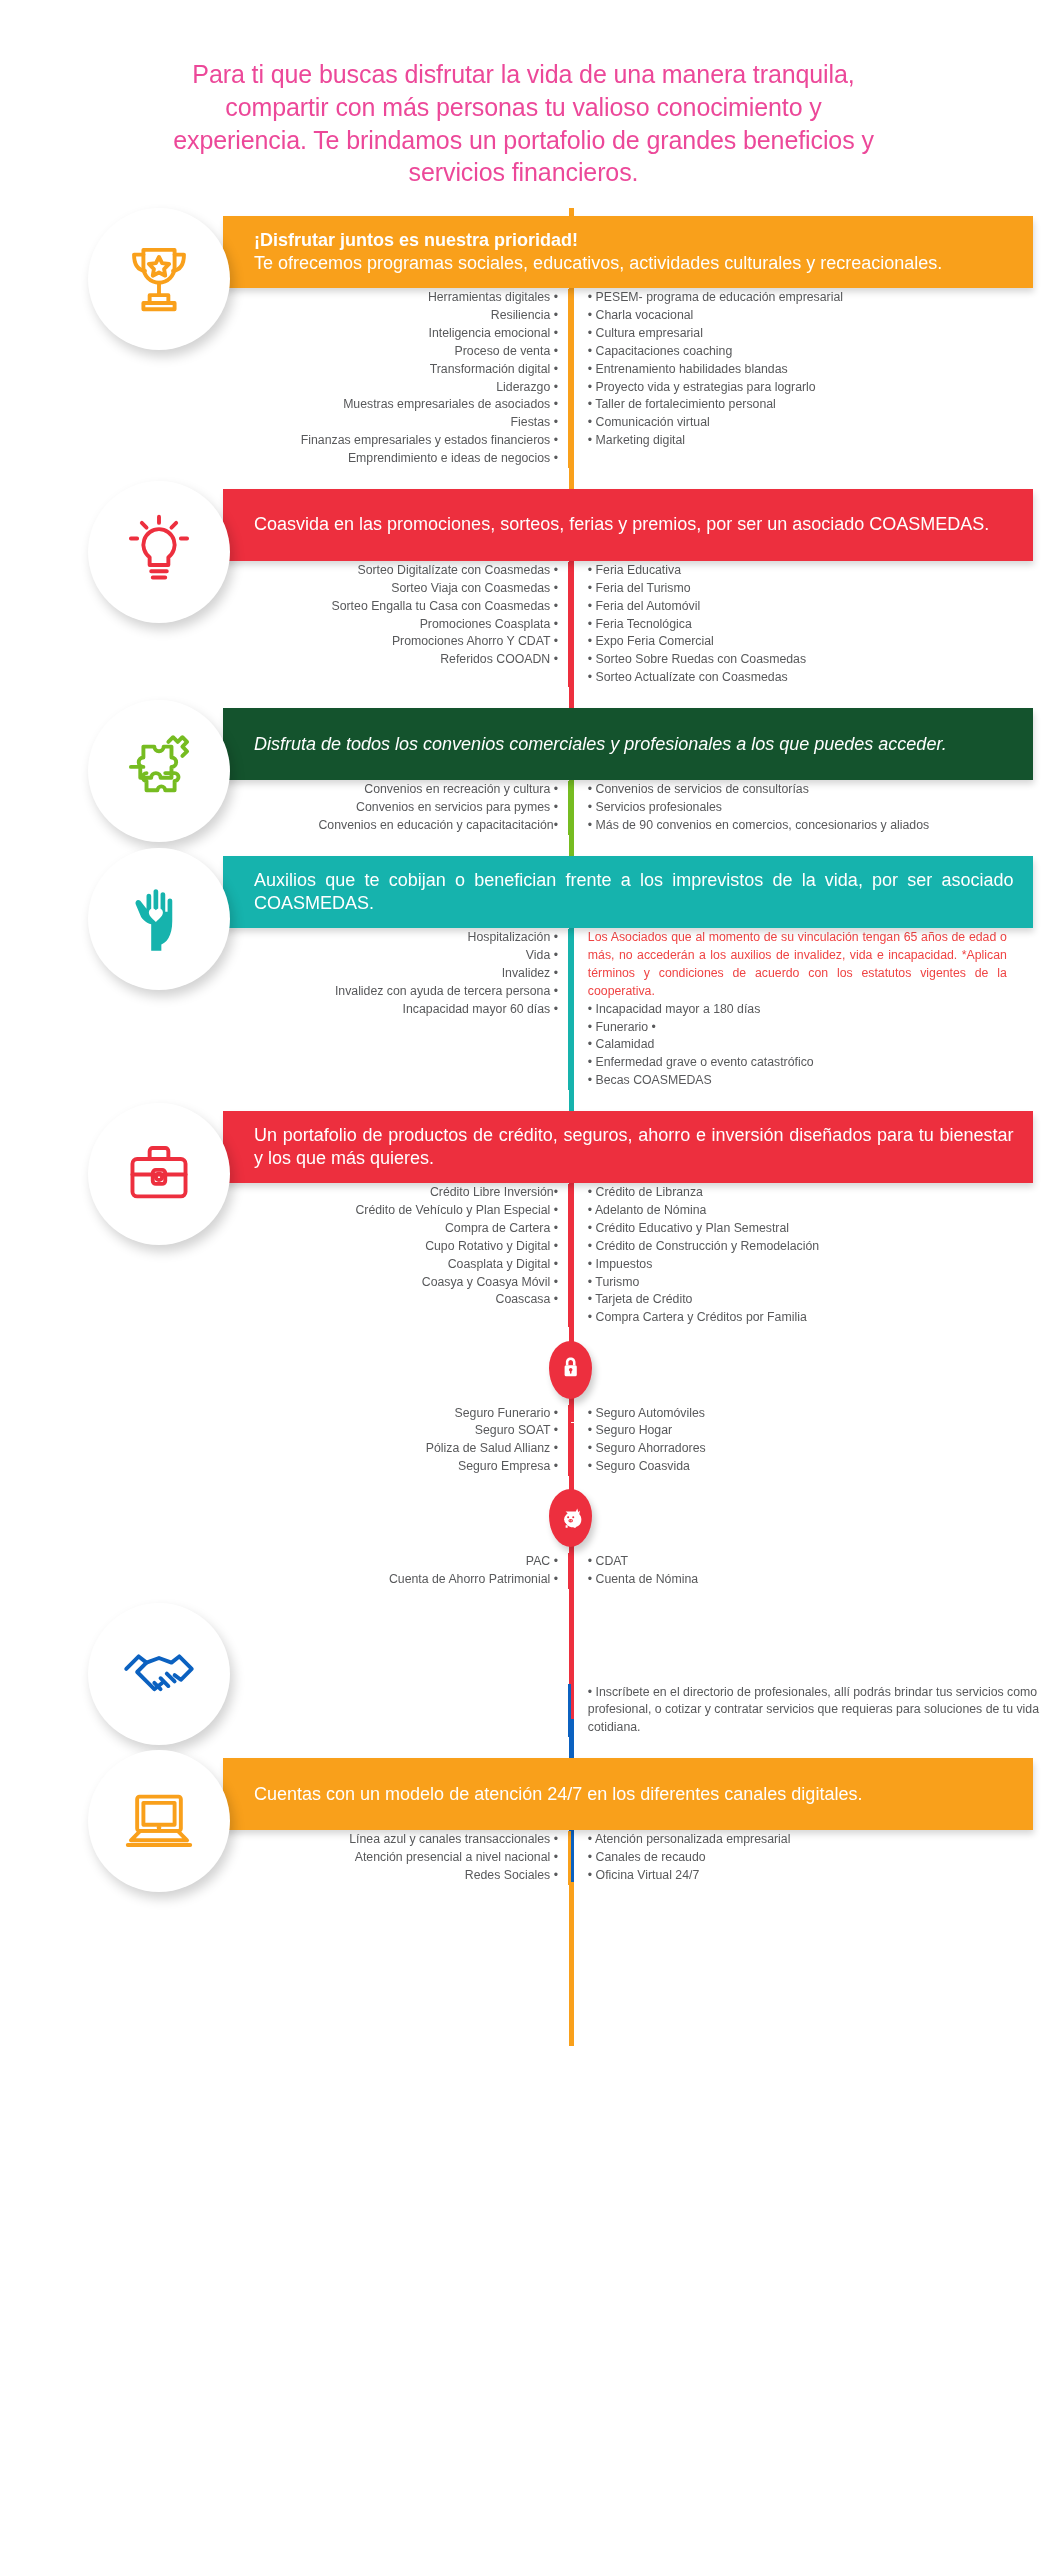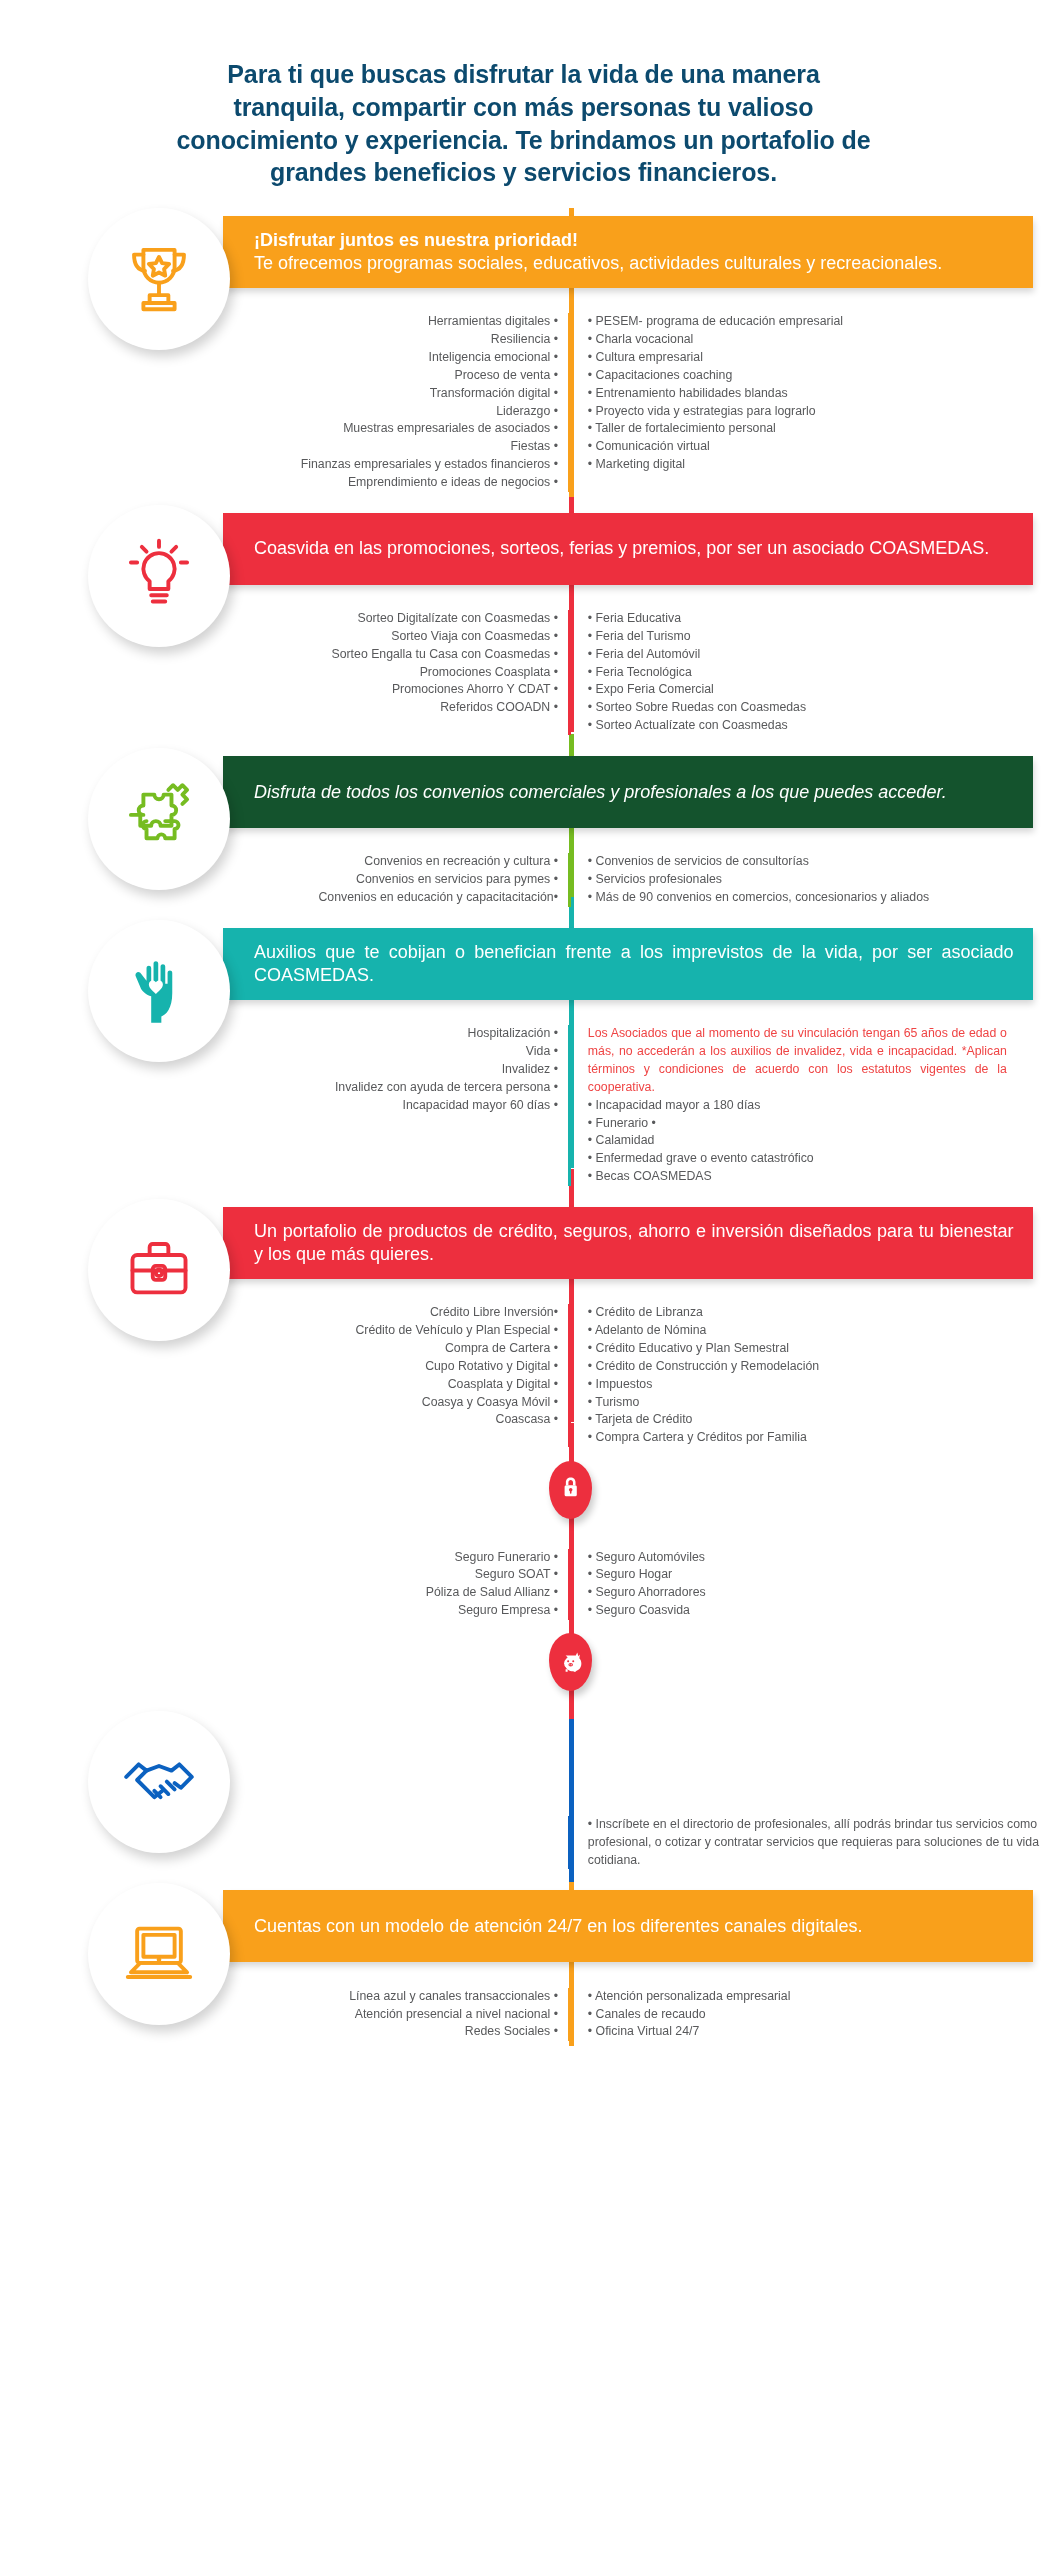--- a/index.html
+++ b/index.html
@@ -10,24 +10,24 @@
   }
   body { width: 1047px; min-height: 2576px; position: relative; overflow-x: hidden; }
 
   
   .header {
     width: 1047px;
     padding: 58px 172px 19.4px 172px;
     text-align: center;
   }
   .header h1 {
-    color: #0c4a6e;
+    color: #ec4899;
     font-size: 25px;
     line-height: 1.31;
-    font-weight: 700;
+    font-weight: 400;
     letter-spacing: -0.1px;
   }
 
   
   .timeline { position: relative; width: 1047px; padding-bottom: 45px; }
   .spine {
     position: absolute;
     left: 569px;
     width: 4.5px;
     z-index: 0;
@@ -74,21 +74,21 @@
     z-index: 4;
   }
   .badge svg { width: 78px; height: 78px; }
 
   
   .lists {
     position: relative;
     width: 1047px;
     display: flex;
     z-index: 2;
-    padding-top: 24px;
+    padding-top: 0;
   }
   .col-left {
     width: 569px;
     text-align: right;
     padding-right: 10.5px;
   }
   .col-right {
     width: 479px;
     text-align: left;
     padding-left: 16.4px;
@@ -345,20 +345,30 @@
               <ellipse fill="#fff" cx="50" cy="60" rx="26" ry="24"></ellipse>
               <circle fill="#ED2F3E" cx="40" cy="52" r="4"></circle>
               <circle fill="#ED2F3E" cx="60" cy="52" r="4"></circle>
               <ellipse fill="#ED2F3E" cx="50" cy="66" rx="9" ry="7"></ellipse>
               <circle fill="#fff" cx="47" cy="66" r="2"></circle>
               <circle fill="#fff" cx="53" cy="66" r="2"></circle>
               <path fill="#fff" d="M30 84h8v10h-8zM62 84h8v10h-8z"></path>
             </svg></span>
         </div>
       </div>
+      <div class="lists">
+        <ul class="col-left">
+          <li>PAC •</li>
+          <li>Cuenta de Ahorro Patrimonial •</li>
+        </ul>
+        <ul class="col-right" style="border-left: 3px solid rgb(237, 47, 62);">
+          <li>• CDAT</li>
+          <li>• Cuenta de Nómina</li>
+        </ul>
+      </div>
       <div class="spacer-sm"></div>
     </div>
     <div class="section">
       <div class="band">
         <div class="badge">
           <span><svg viewBox="0 0 100 100">
               <path fill="none" stroke="#0B61C0" stroke-width="5" stroke-linecap="round" stroke-linejoin="round" d="M8 46l16-16 10 8 16-6 16 6 10-8 16 16-14 14-8-6"></path>
               <path fill="none" stroke="#0B61C0" stroke-width="5" stroke-linecap="round" stroke-linejoin="round" d="M34 38l-12 12 14 14 8 8 10-8"></path>
               <path fill="none" stroke="#0B61C0" stroke-width="5" stroke-linecap="round" stroke-linejoin="round" d="M44 64l8 8M52 58l10 10M60 52l10 10"></path>
             </svg></span>

